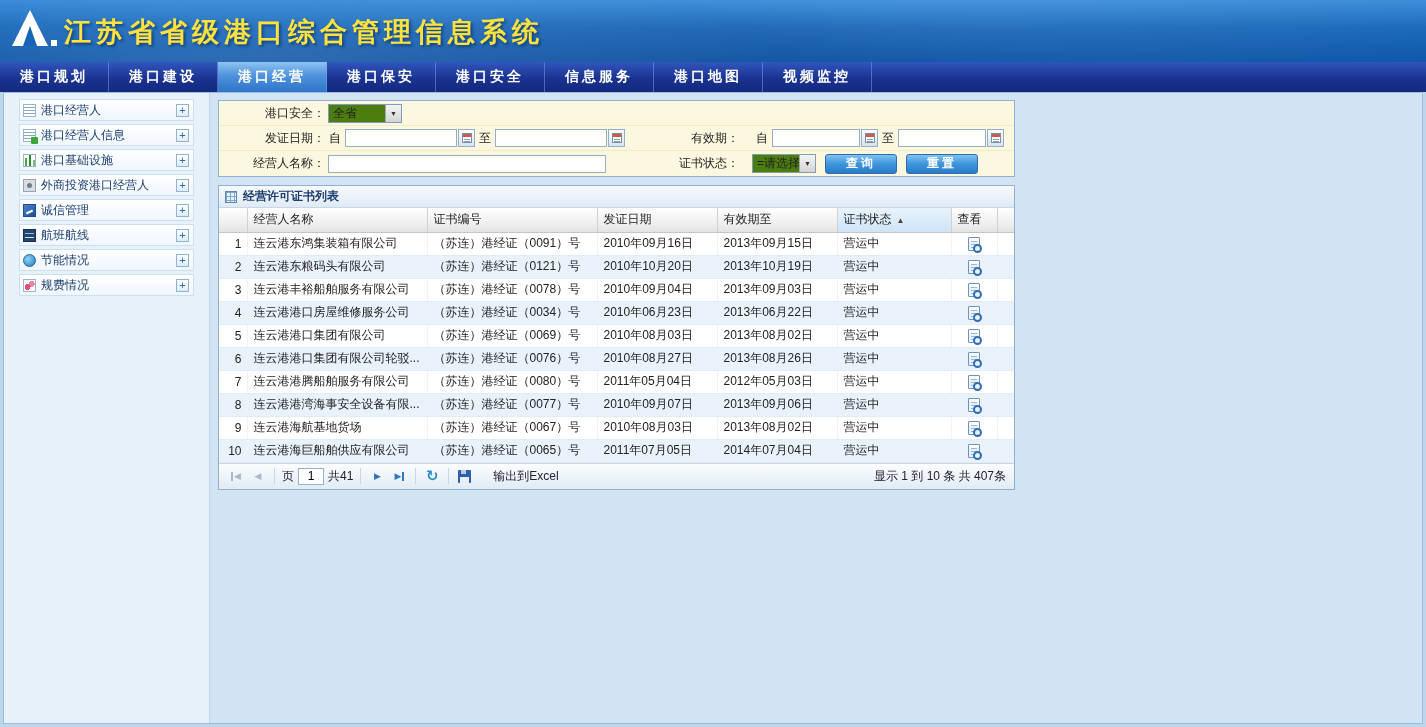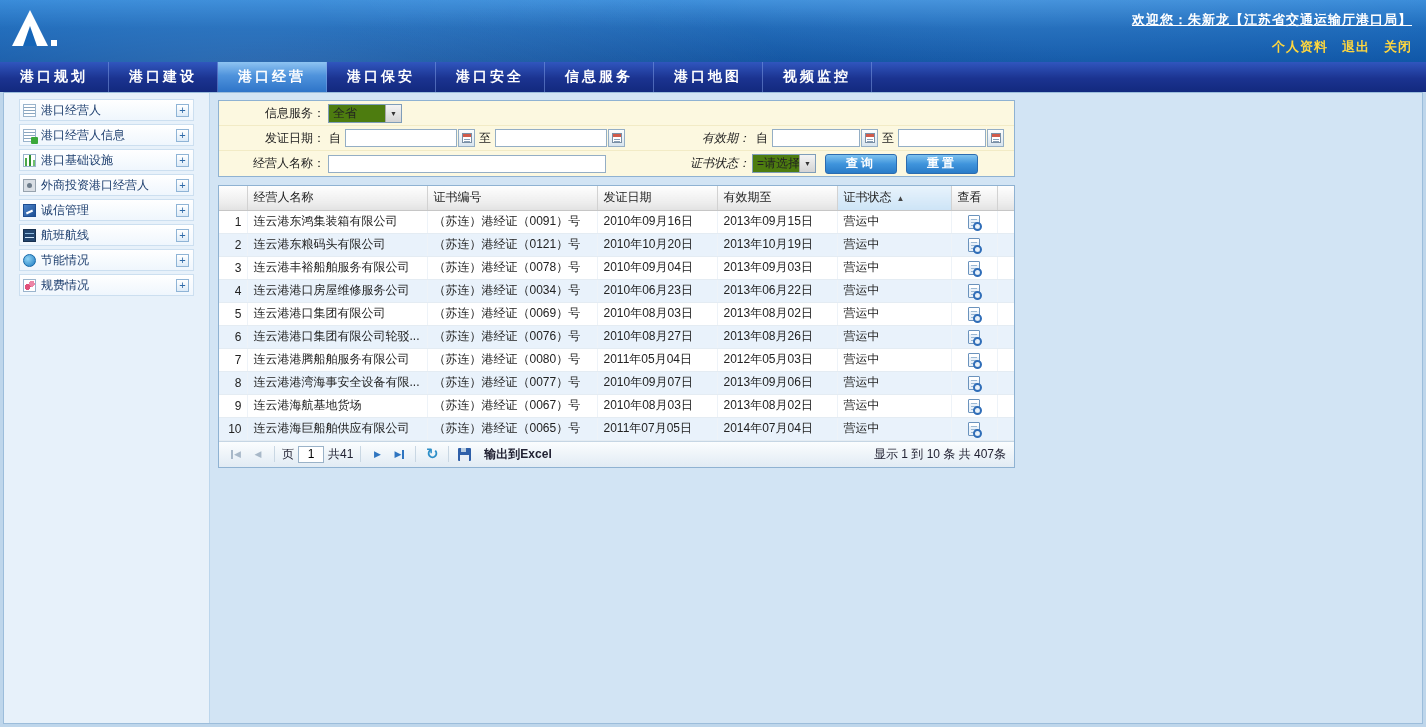--- a/index.html
+++ b/index.html
@@ -72,21 +72,21 @@
 
   
   .main { margin:7px 0 0 8px; width:797px; flex:none; }
 
   
   .filter-panel { border:1px solid #8fb2d2; background:#fcf8e0; }
   .f-row { height:25px; display:flex; align-items:center; font-size:12px; color:#222;
     border-bottom:1px solid #f2ebc6; }
   .f-row:last-child { border-bottom:none; }
   .f-label { width:106px; text-align:right; flex:none; }
-  .f-label2 { flex:none; margin-right:2px;font-style:italic; }
+  .f-label2 { flex:none; margin-right:13px; }
   .f-mini { margin:0 4px; flex:none; }
   .f-spacer { flex:1; }
   .f-rpad { width:10px; flex:none; }
   .f-rpad.lg { width:36px; }
   .f-input { height:18px; border:1px solid #94aec5; background:#fff; font-size:12px; padding:0 3px; font-family:inherit; }
   .f-input.date { width:112px; }
   .f-input.date2 { width:88px; }
   .f-input.name { width:278px; margin-left:3px; }
   .cal-btn { width:17px; height:18px; margin-left:1px; border:1px solid #94aec5; flex:none; cursor:pointer;
     background:linear-gradient(180deg,#fdfdfd,#d8e4ee); display:flex; align-items:center; justify-content:center; }
@@ -141,43 +141,34 @@
   .pg-btn .bar { width:2px; height:9px; background:currentColor; display:inline-block; }
   .pg-btn.first .bar { margin-right:1px; }
   .pg-btn.last .bar { margin-left:1px; }
   .pg-btn.refresh { font-size:15px; color:#2e8fc8; font-weight:bold; }
   .pg-sep { width:1px; height:16px; background:#c9d7e3; margin:0 3px; }
   .pg-input { width:26px; height:17px; border:1px solid #9ab2c8; text-align:center; font-size:12px;
     font-family:inherit; background:#fff; }
   .disk-icon { width:13px; height:13px; background:#2f5fa8; position:relative; border-radius:1px; margin-left:2px; }
   .disk-icon::before { content:''; position:absolute; left:2px; bottom:0; width:9px; height:6px; background:#e8eef5; }
   .disk-icon::after { content:''; position:absolute; left:3px; top:0; width:5px; height:4px; background:#b8cce0; }
-  .pg-export { margin-left:9px; color:#223; cursor:pointer; text-decoration:none;font-weight:bold; }
+  .pg-export { margin-left:18px; color:#223; cursor:pointer; text-decoration:none; }
   .pg-summary { margin-left:auto; }
 </style>
 </head>
 <body>
 
 <div class="page" data-name="app-window">
 
   <header class="topbar" data-name="app-header">
     <div class="logo" data-name="app-logo">
       <div class="logo-sail" data-name="logo-sail-icon"></div>
       <div class="logo-dot" data-name="logo-dot"></div>
     </div>
-    <div class="user-area" data-name="user-area">
-      <div class="welcome" data-name="welcome-message">欢迎您：朱新龙【江苏省交通运输厅港口局】</div>
-      <div class="user-links" data-name="user-links">
-  <a class="user-link" data-name="user-link">个人资料</a>
-
-  <a class="user-link" data-name="user-link">退出</a>
-
-  <a class="user-link" data-name="user-link">关闭</a>
-</div>
-    </div>
+    <div class="app-title" data-name="app-title">江苏省省级港口综合管理信息系统</div>
   </header>
 
   <nav class="navbar" data-name="main-nav">
   <div class="nav-tab" data-name="nav-tab">
     <span data-name="nav-tab-label">港口规划</span>
   </div>
 
   <div class="nav-tab" data-name="nav-tab">
     <span data-name="nav-tab-label">港口建设</span>
   </div>
@@ -256,21 +247,21 @@
     <span class="side-icon" data-name="fees-icon"></span>
     <span class="side-label" data-name="sidebar-item-label">规费情况</span>
     <span class="plus-box" data-name="expand-plus-icon">+</span>
   </div>
 </aside>
 
     <main class="main" data-name="main-content">
 
       <section class="filter-panel" data-name="filter-panel">
         <div class="f-row" data-name="filter-row-region">
-          <div class="f-label" data-name="region-label">信息服务：</div>
+          <div class="f-label" data-name="region-label">港口安全：</div>
           <div class="select region" data-name="region-select">
             <span class="select-text" data-name="region-select-value">全省</span>
             <span class="select-arrow" data-name="chevron-down-icon">▼</span>
           </div>
         </div>
         <div class="f-row" data-name="filter-row-dates">
           <div class="f-label" data-name="issue-date-label">发证日期：</div>
           <span class="f-mini" data-name="issue-date-from-label">自</span>
           <input class="f-input date" data-name="issue-date-from-input" style="">
           <span class="cal-btn" data-name="calendar-icon">
@@ -304,20 +295,24 @@
             <span class="select-text" data-name="cert-status-value">=请选择=</span>
             <span class="select-arrow" data-name="chevron-down-icon">▼</span>
           </div>
           <button class="btn" data-name="query-button">查询</button>
           <button class="btn" data-name="reset-button">重置</button>
           <span class="f-rpad lg" data-name="spacer"></span>
         </div>
       </section>
 
       <section class="list-panel" data-name="certificate-list-panel">
+        <div class="panel-title" data-name="list-panel-title-bar">
+          <span class="table-icon" data-name="table-grid-icon"></span>
+          <span data-name="list-title">经营许可证书列表</span>
+        </div>
         <table class="grid" data-name="certificate-table">
           <colgroup>
             <col style="width:28px">
               <col style="width:180px">
               <col style="width:170px">
             <col style="width:120px">
               <col style="width:120px">
               <col style="width:114px">
             <col style="width:46px">
               <col>

